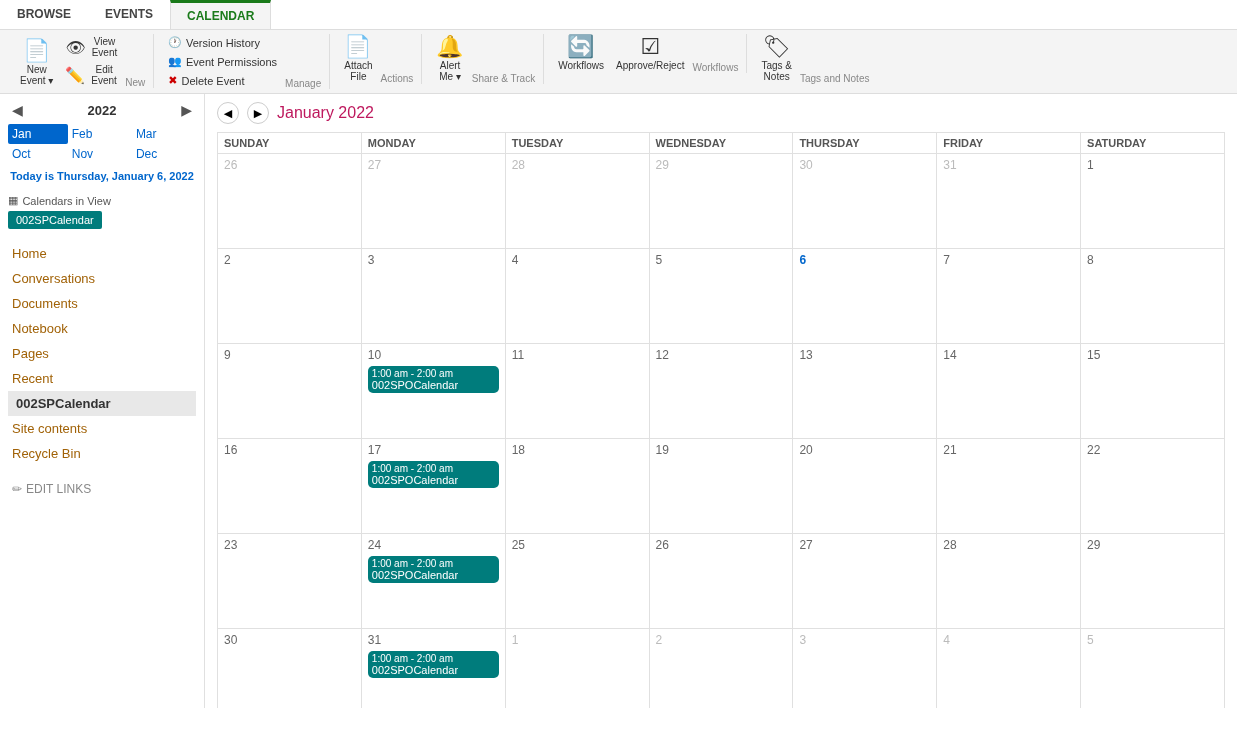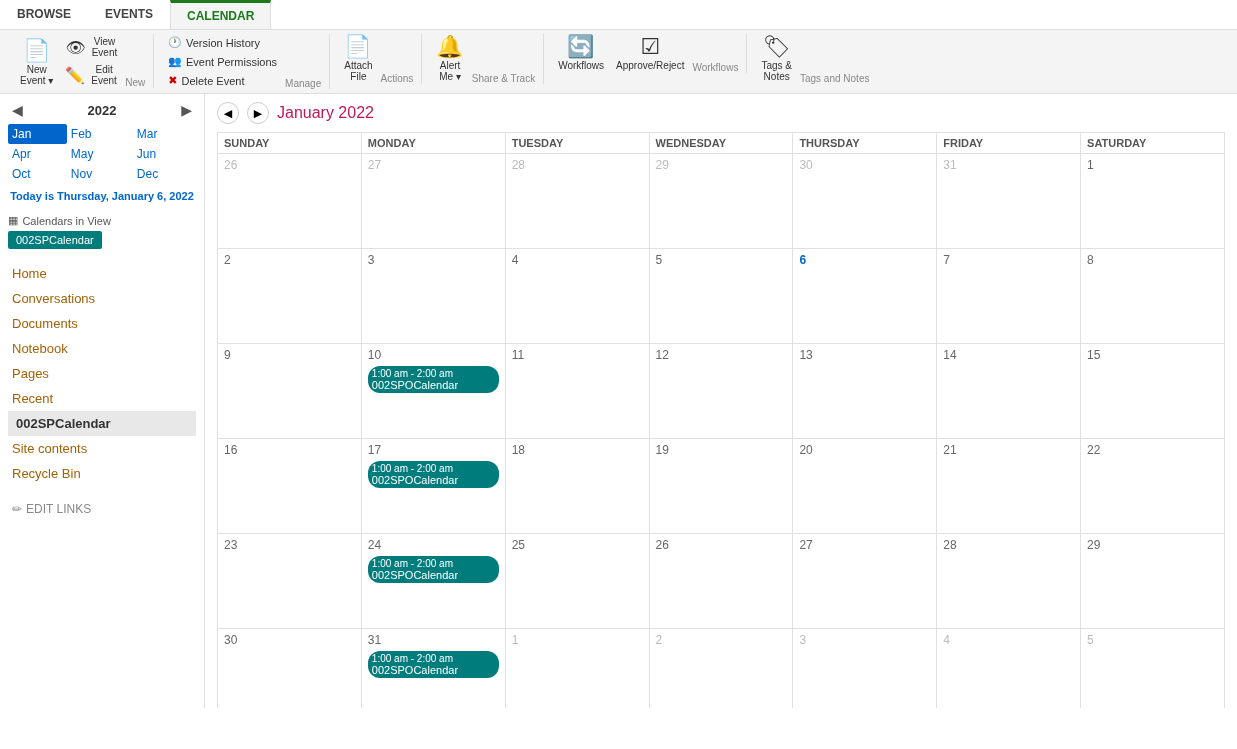--- a/index.html
+++ b/index.html
@@ -53,21 +53,21 @@
     .cal-title { font-size: 16px; font-weight: 400; color: #be185d; }
 
     .cal-grid { width: 100%; border-collapse: collapse; table-layout: fixed; }
     .cal-grid th { border: 1px solid #e0e0e0; padding: 4px 6px; background: #fff; font-size: 11px; font-weight: 600; color: #555; text-align: left; }
     .cal-grid td { border: 1px solid #e0e0e0; vertical-align: top; height: 95px; padding: 4px 6px; }
     .day-num { font-size: 12px; color: #666; }
     .day-num.today { color: #0066cc; font-weight: bold; }
     .day-num.other-month { color: #bbb; }
     .event-block {
       background: #007c7c; color: #fff; font-size: 11px; padding: 2px 4px;
-      border-radius: 12px; margin-top: 4px; cursor: pointer;
+      border-radius: 5px; margin-top: 4px; cursor: pointer;
     }
     .event-block .event-time { font-size: 10px; }
     .event-block .event-name { font-size: 11px; }
   </style>
 </head>
 <body>
 
 <div class="ribbon">
   <div class="ribbon-tabs">
     <div class="ribbon-tab">BROWSE</div>
@@ -164,25 +164,20 @@
         <span class="mini-cal-nav">◀</span>
         <span class="mini-cal-year">2022</span>
         <span class="mini-cal-nav">▶</span>
       </div>
       <table class="mini-cal-grid">
         <tbody id="mini-cal-body">
             <tr>
               <td class="active">Jan</td>
               <td>Feb</td>
               <td>Mar</td>
-            </tr>
-            <tr>
-              <td>Apr</td>
-              <td>May</td>
-              <td>Jun</td>
             </tr>
             <tr>
               <td>Oct</td>
               <td>Nov</td>
               <td>Dec</td>
             </tr>
           </tbody>
       </table>
       <div class="mini-cal-today">
         <span>Today is Thursday, January 6, 2022</span>

